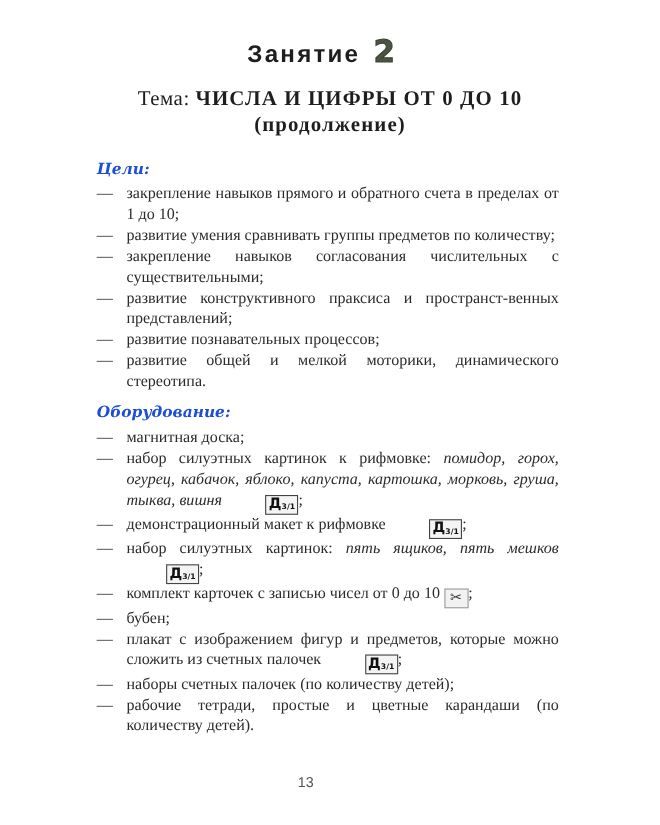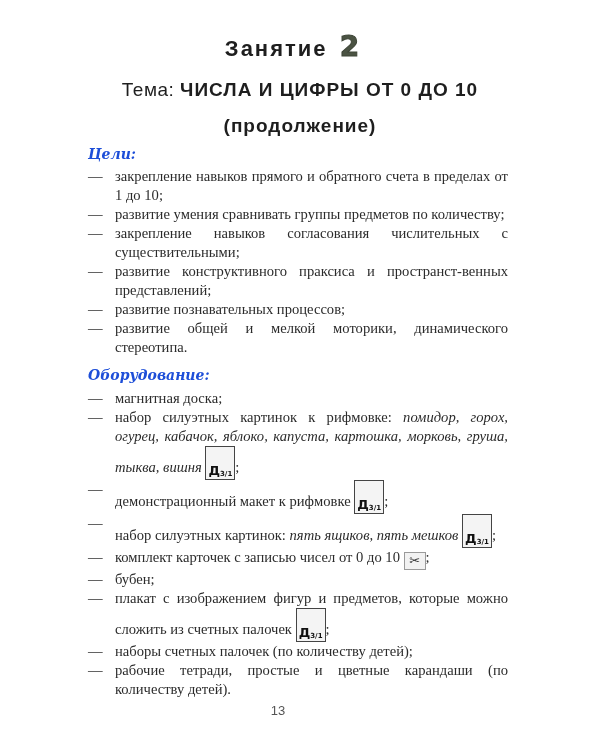--- a/index.html
+++ b/index.html
@@ -9,44 +9,45 @@
       font-family: "Liberation Sans", sans-serif; font-weight: bold; font-size: 22px;
       letter-spacing: 2px; color: #1e1e1e;
     }
     .lesson-num {
       font-family: "DejaVu Sans", sans-serif; font-weight: bold; font-size: 28px;
       color: #4b5343; letter-spacing: 0; margin-left: 4px;
       -webkit-text-stroke: 1px #3e4537;
     }
     .topic {
       position: absolute; left: 0; top: 78px; width: 600px; text-align: center;
-      font-family: Liberation Sans, sans-serif; font-size: 19px; line-height: 24px;
+      font-family: Liberation Serif, serif; font-size: 19px; line-height: 24px;
       color: #1e1e1e; letter-spacing: 0.5px;
     }
     .topic .topic-label { font-weight: normal; }
     .topic .topic-title { font-weight: bold; letter-spacing: 1px; }
-    .topic .topic-sub { font-weight: bold; letter-spacing: 1px; display: block; margin-top: 12px; }
+    .topic .topic-sub { font-weight: bold; letter-spacing: 1px; display: block; }
     .section-heading {
       position: absolute; left: 88px;
       font-family: "DejaVu Serif", serif; font-style: italic; font-weight: bold;
       font-size: 14px; color: #1d4ed8;
     }
     .list {
       position: absolute; left: 88px; width: 420px; margin: 0; padding: 0; list-style: none;
       font-family: "Liberation Serif", serif; font-size: 14.6px; line-height: 19px;
       color: #2b2b2b; text-align: justify;
     }
     .list li { position: relative; padding-left: 27px; }
     .list li .dash { position: absolute; left: 0; top: 0; }
     .it { font-style: italic; }
     .badge {
       display: inline-block; border: 1px solid #444; background: #f4f4f4;
-      padding: 16px 2px 0 2px; height: 16px; line-height: 16px; vertical-align: -3px;
+      padding: 0 2px 0 2px; height: 16px; line-height: 16px; vertical-align: -3px;
       font-family: "DejaVu Sans", sans-serif; font-weight: bold; font-size: 13px; color: #111;
       font-style: normal;
+      margin-left: 36px;
     }
     .badge sub { font-size: 7px; vertical-align: -1px; font-weight: bold; }
     .badge-scissors {
       display: inline-block; border: 1px solid #9a9a9a; background: #f2f2f2;
       width: 20px; height: 16px; line-height: 16px; text-align: center; vertical-align: -3px;
       font-family: "DejaVu Sans", sans-serif; font-size: 13px; color: #333;
     }
     .page-number {
       position: absolute; left: 0; top: 703px; width: 556px; text-align: center;
       font-family: "Liberation Sans", sans-serif; font-size: 13px; color: #555;

